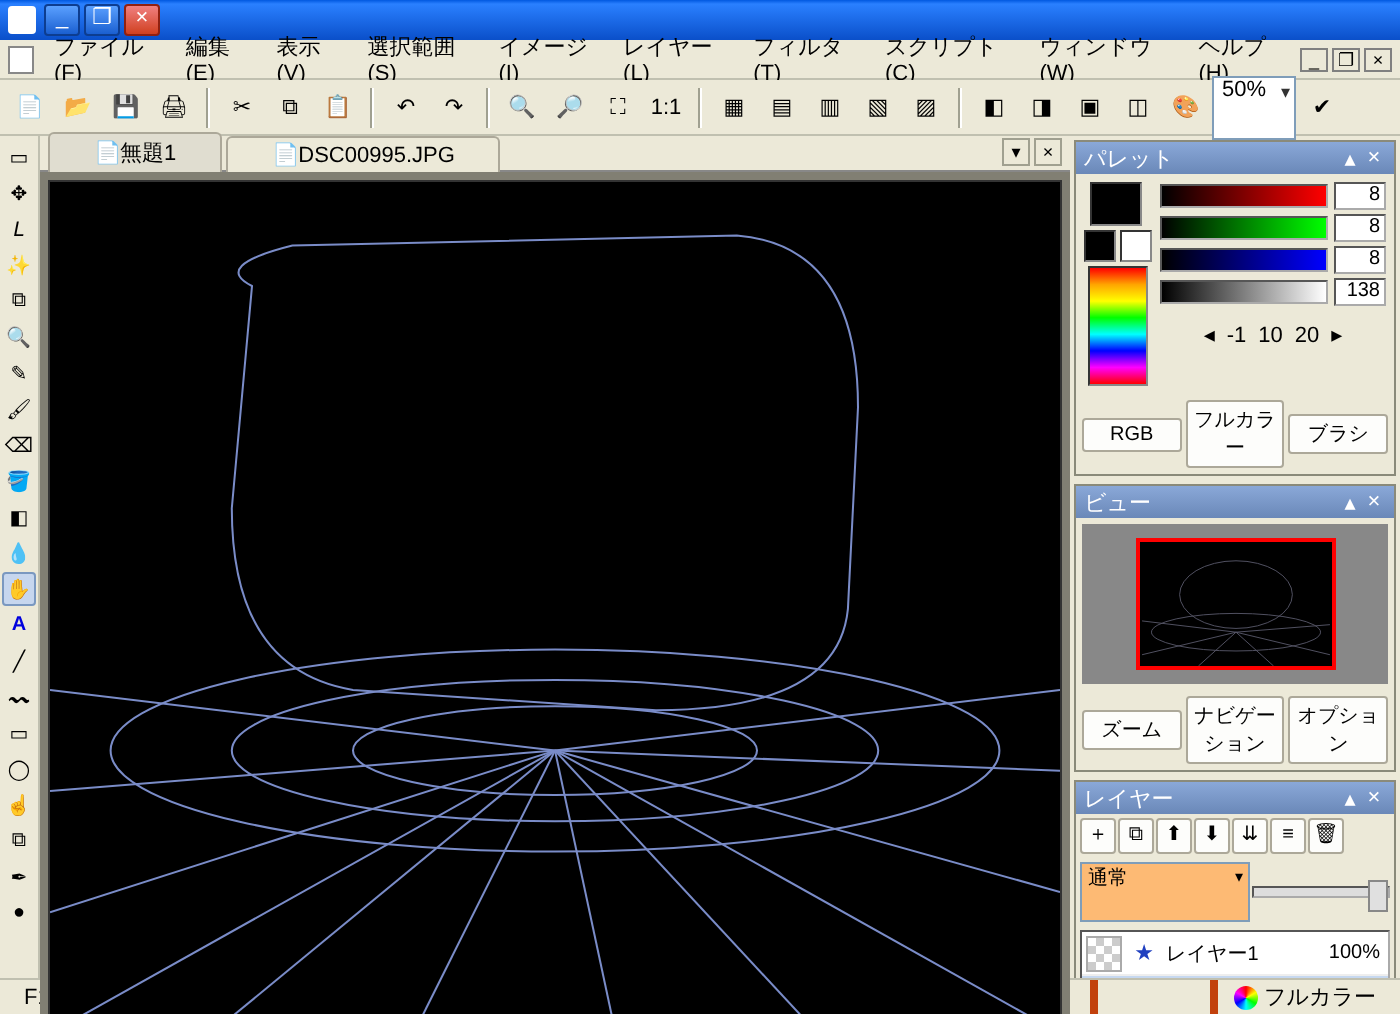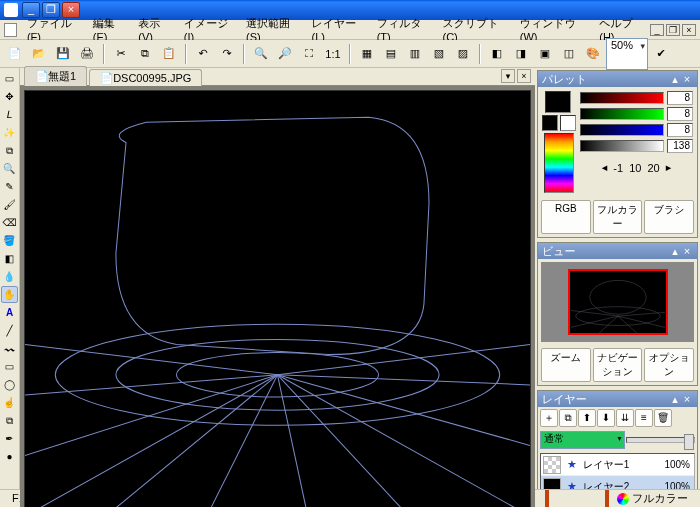--- a/index.html
+++ b/index.html
@@ -18,21 +18,21 @@
 .tbtn { width: 22px; height: 22px; border: 1px solid transparent; display: flex; align-items: center; justify-content: center; cursor: pointer; border-radius:3px;}
 .tsep { width: 2px; height: 20px; border-left: 1px solid #a0a090; border-right: 1px solid #fff; margin: 0 3px; }
 .zoomsel { height: 32px; border: 1px solid #7f9db9; background:#fff; padding: 0 14px 0 4px; position:relative; }
 .zoomsel::after { content:"▾"; position:absolute; right:2px; top:2px; font-size:9px; color:#333;}
 .mainrow { flex: 1; display: flex; min-height: 0; }
 .toolbox { width: 20px; background: #ece9d8; border-right: 1px solid #c0c0b0; display: flex; flex-direction: column; align-items: center; padding: 2px 0; gap: 1px; }
 .tool { width: 17px; height: 17px; border: 1px solid transparent; cursor: pointer; display:flex; align-items:center; justify-content:center; font-size:10px; border-radius:2px;}
 .tool.active { background:#c6d6ee; border-color:#7a98c0;}
 .center { flex: 1; display: flex; flex-direction: column; min-width: 0; background:#817f73;}
 .doctabs { height: 18px; background: #ece9d8; display: flex; align-items: flex-end; padding: 0 4px; border-bottom: 1px solid #888;}
-.doctab { padding: 2px 10px; border: 1px solid #aca899; border-bottom: none; background: #ece9d8; margin-right: 2px; border-radius: 3px 3px 0 0; position:relative; top:1px;}
+.doctab { padding: 2px 22px; border: 1px solid #aca899; border-bottom: none; background: #ece9d8; margin-right: 2px; border-radius: 3px 3px 0 0; position:relative; top:1px;}
 .doctab .tx { width:10px; height:10px; display:inline-block; margin-right:3px;}
 .doctab.inactive { background:#e0ddd0; }
 .doctabs .closetab { margin-left: auto; display:flex; gap:2px; padding-bottom:2px;}
 .doctabs .closetab div { width:14px; height:14px; border:1px solid #a0a090; background:#ece9d8; text-align:center; font-size:9px; line-height:12px; cursor:pointer;}
 .canvaswrap { flex: 1; background: #817f73; position: relative; padding: 4px; }
 .canvas { width: 100%; height: 100%; background: #000; border: 1px solid #333; position:relative;}
 .canvas svg { width:100%; height:100%; }
 .rightcol { width: 165px; background: #ece9d8; display: flex; flex-direction: column; }
 .panel { border: 1px solid #8a8a7a; margin: 2px; display: flex; flex-direction: column; }
 .panel-hdr { height: 16px; background: linear-gradient(#8aa8d8,#6a88b8); color: #fff; display: flex; align-items: center; padding: 0 4px; font-size: 10px; }
@@ -42,28 +42,28 @@
 .palrow { display:flex; align-items:center; gap:3px; margin-bottom:2px; }
 .swatch { width: 26px; height: 22px; border: 1px inset #888; background:#000; margin-right:3px;}
 .sw2 { width:16px; height:16px; border:1px inset #888; }
 .slider { flex:1; height:12px; border:1px inset #aaa; }
 .slider.red { background: linear-gradient(90deg,#000,#f00);}
 .slider.grn { background: linear-gradient(90deg,#000,#0f0);}
 .slider.blu { background: linear-gradient(90deg,#000,#00f);}
 .slider.gry { background: linear-gradient(90deg,#000,#fff);}
 .numbox { width:26px; height:14px; border:1px inset #aaa; background:#fff; text-align:right; padding:0 2px; font-size:10px;}
 .spectrum { width:30px; height:60px; background: linear-gradient(red,orange,yellow,lime,cyan,blue,magenta,red); border:1px inset #888;}
-.tabbtns { display:flex; gap:2px; padding:3px; background:#ece9d8;}
+.tabbtns { display:flex; gap:2px; padding:3px; background:#ece9d8;align-items:center;}
 .tabbtn { flex:1; border:1px solid #aca899; padding:2px 0; text-align:center; cursor:pointer; background:#fdfdfb; font-size:10px; border-radius:2px;}
 .navi { background:#888; height:80px; display:flex; align-items:center; justify-content:center; margin:3px;}
 .navi-inner { width:100px; height:66px; background:#000; border:2px solid #f00; position:relative;}
 .navi-inner svg{width:100%;height:100%;}
 .layerpanel .lhdr { display:flex; padding:2px; gap:1px; align-items:center;}
 .layerpanel .lbtn { width:18px; height:18px; border:1px solid #aca899; background:#fdfdfb; cursor:pointer; text-align:center; font-size:10px; line-height:16px; border-radius:2px;}
-.blend { flex:1; border:1px solid #7f9db9; background:#22c55e; height:18px; padding:0 12px 0 3px; font-size:10px; position:relative;}
+.blend { flex:1; border:1px solid #7f9db9; background:#fdba74; height:30px; padding:0 12px 0 3px; font-size:10px; position:relative;}
 .blend::after{content:"▾"; position:absolute; right:2px; top:2px; font-size:8px;}
 .opslide { flex:1; height:6px; background:#ddd; border:1px inset #aaa; position:relative;}
 .opslide::after { content:""; position:absolute; right:0; top:-4px; width:8px; height:14px; background:#e0e0e0; border:1px solid #888;}
 .layers { background:#fff; border:1px inset #aaa; margin:2px;}
 .layer { display:flex; align-items:center; height:22px; border-bottom:1px solid #eee; gap:4px; padding:0 2px;}
 .layer.sel { background:#c6d8f0;}
 .layer .thumb { width:18px; height:18px; border:1px solid #aaa; background:#000;}
 .layer .thumb.check { background: repeating-conic-gradient(#ccc 0 25%,#fff 0 50%) 0 0/8px 8px;}
 .layer .thumb.img { background:linear-gradient(#9aa,#778);}
 .layer .star { color:#2040c0; width:14px; text-align:center;}
@@ -84,22 +84,22 @@
     <div class="winbtn">❐</div>
     <div class="winbtn close">×</div>
   </div>
 </div>
 
 <div class="menubar">
   <div class="icon" style="width:14px;height:14px;background:#fff;border:1px solid #888;margin-right:4px;"></div>
   <div class="mi">ファイル(F)</div>
   <div class="mi">編集(E)</div>
   <div class="mi">表示(V)</div>
+  <div class="mi">選択範囲(S)</div>
   <div class="mi">イメージ(I)</div>
-  <div class="mi">選択範囲(S)</div>
   <div class="mi">レイヤー(L)</div>
   <div class="mi">フィルタ(T)</div>
   <div class="mi">スクリプト(C)</div>
   <div class="mi">ウィンドウ(W)</div>
   <div class="mi">ヘルプ(H)</div>
   <div class="sys">
     <div class="mb">_</div>
     <div class="mb">❐</div>
     <div class="mb">×</div>
   </div>

